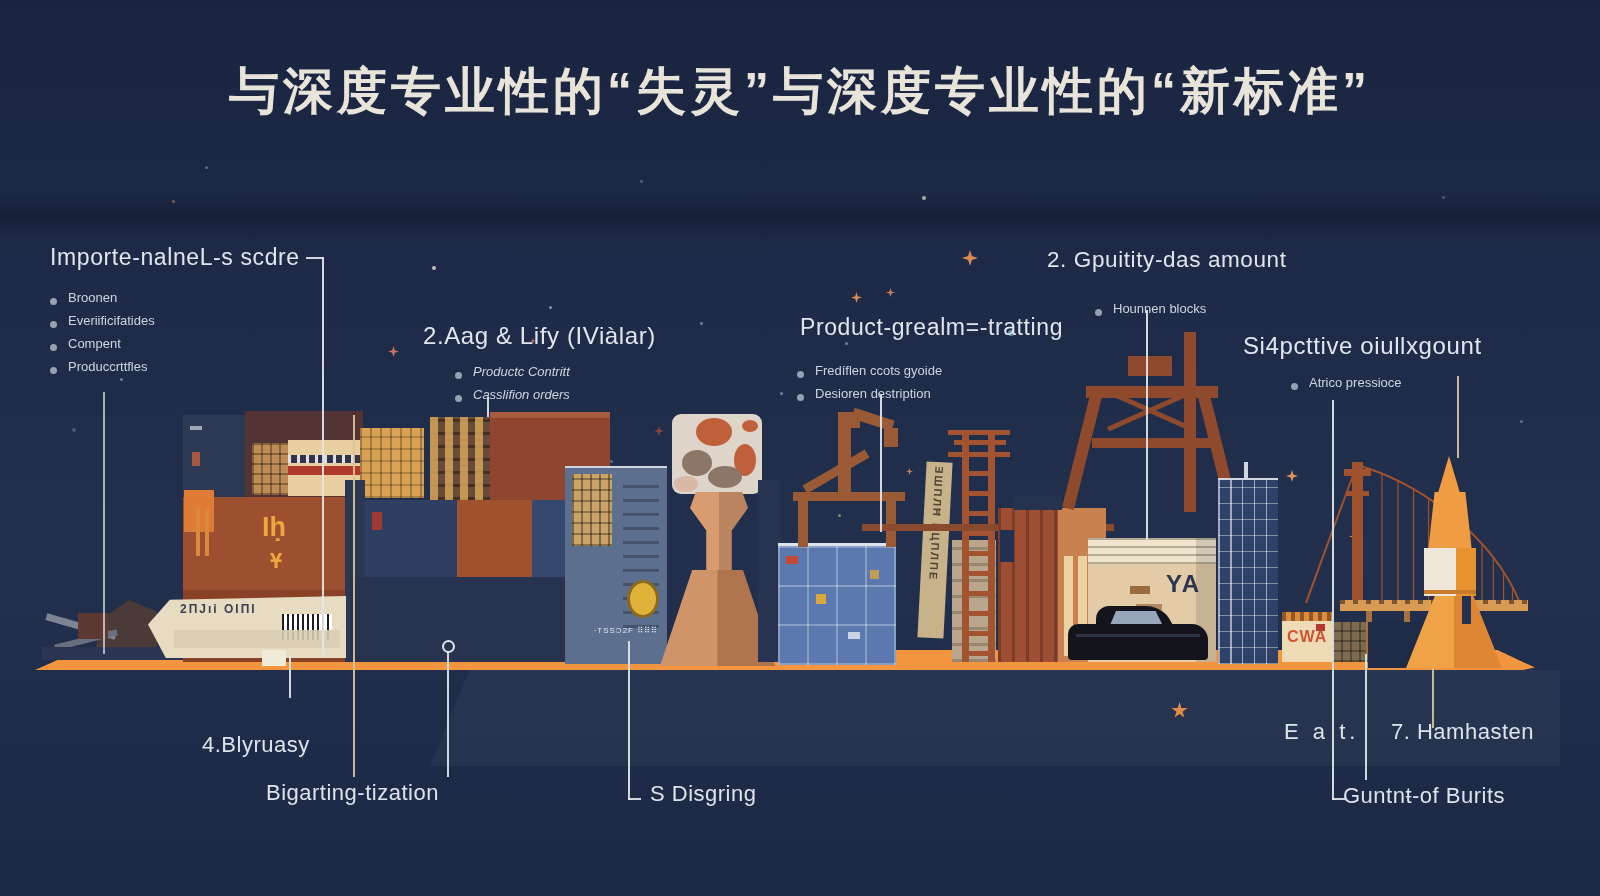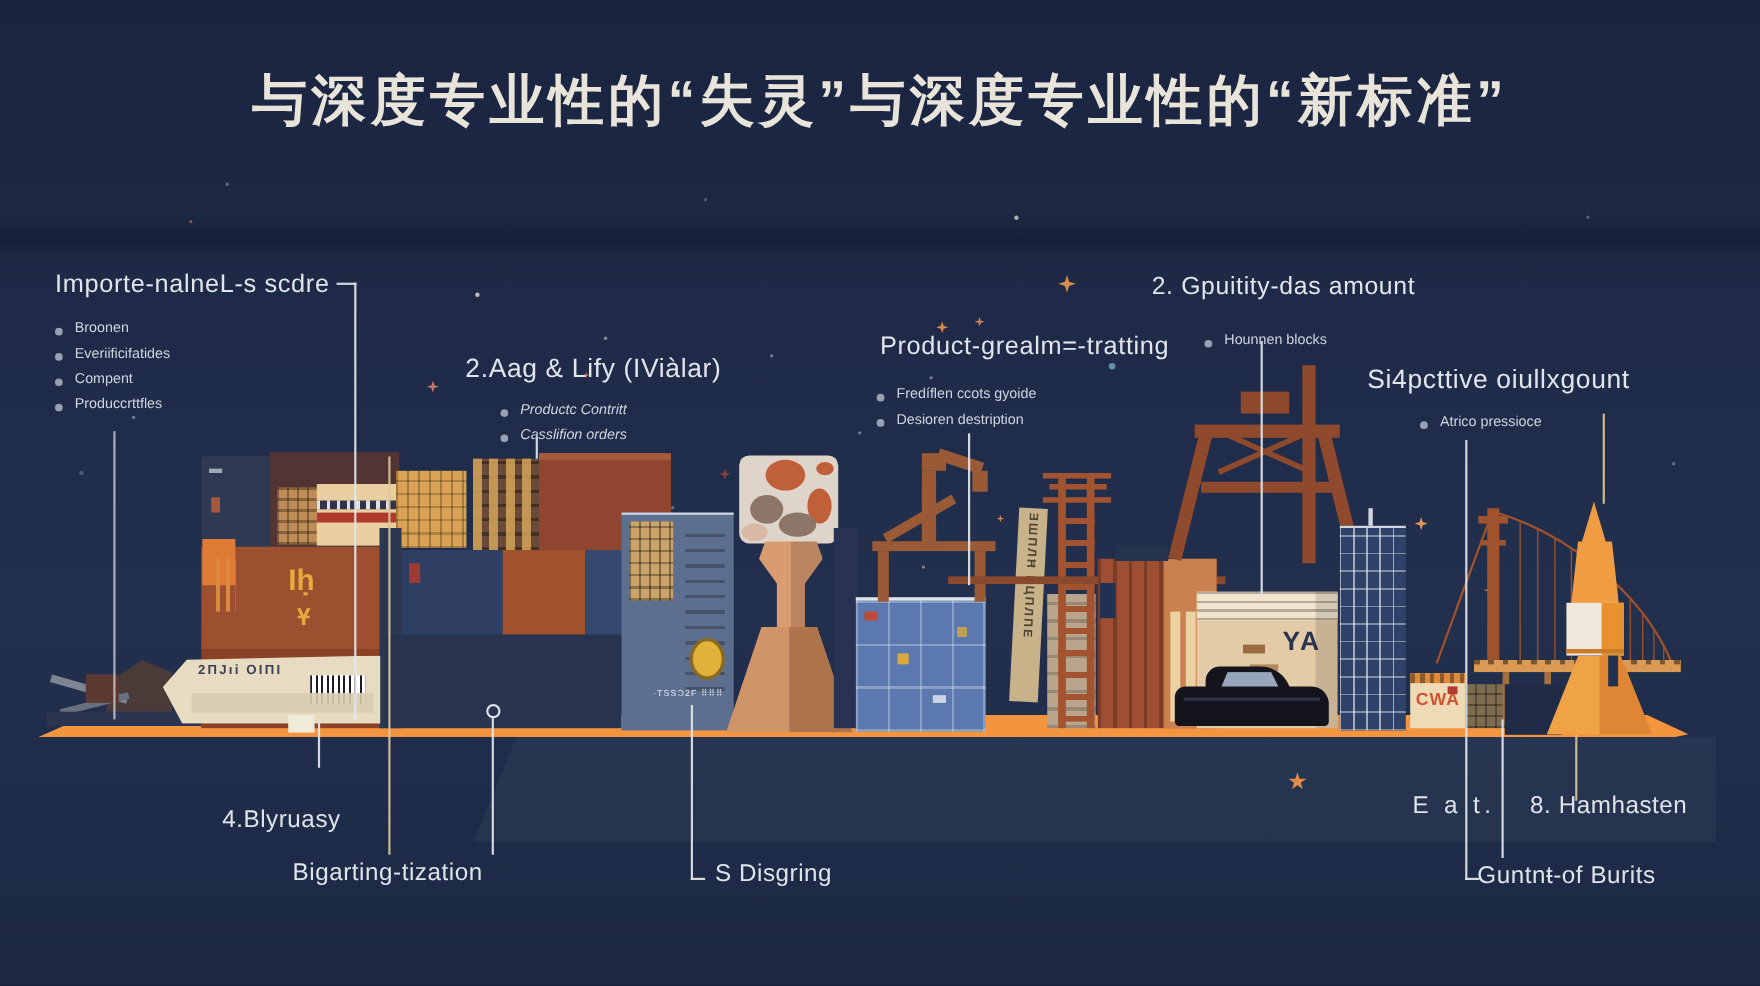--- a/index.html
+++ b/index.html
@@ -329,21 +329,21 @@
           <span class="dot"></span>
           <span>Productc Contritt</span>
         </div>
         <div class="bullet">
           <span class="dot"></span>
           <span>Casslifion orders</span>
         </div>
       </div>
   </div>
 
-  <div class="abs" style="left:797px;top:301px;">
+  <div class="abs" style="left:797px;top:314px;">
     <div class="co-title" style="margin-left:3px;">Product-grealm=-tratting</div>
     <div class="bullets" style="margin-top:14px;">
         <div class="bullet">
           <span class="dot"></span>
           <span>Fredíflen ccots gyoide</span>
         </div>
         <div class="bullet">
           <span class="dot"></span>
           <span>Desioren destription</span>
         </div>
@@ -367,16 +367,16 @@
           <span class="dot"></span>
           <span>Atrico pressioce</span>
         </div>
       </div>
   </div>
 
   <div class="abs blabel" style="left:202px;top:732px;">4.Blyruasy</div>
   <div class="abs blabel" style="left:266px;top:780px;">Bigarting-tization</div>
   <div class="abs blabel" style="left:650px;top:781px;">S Disgring</div>
   <div class="abs blabel" style="left:1284px;top:719px;letter-spacing:4px;">E a t.</div>
-  <div class="abs blabel" style="left:1391px;top:719px;">8. Hamhasten</div>
+  <div class="abs blabel" style="left:1391px;top:719px;">7. Hamhasten</div>
   <div class="abs blabel" style="left:1343px;top:783px;">Guntnŧ-of Burits</div>
 
 </div>
 
 </body></html>

